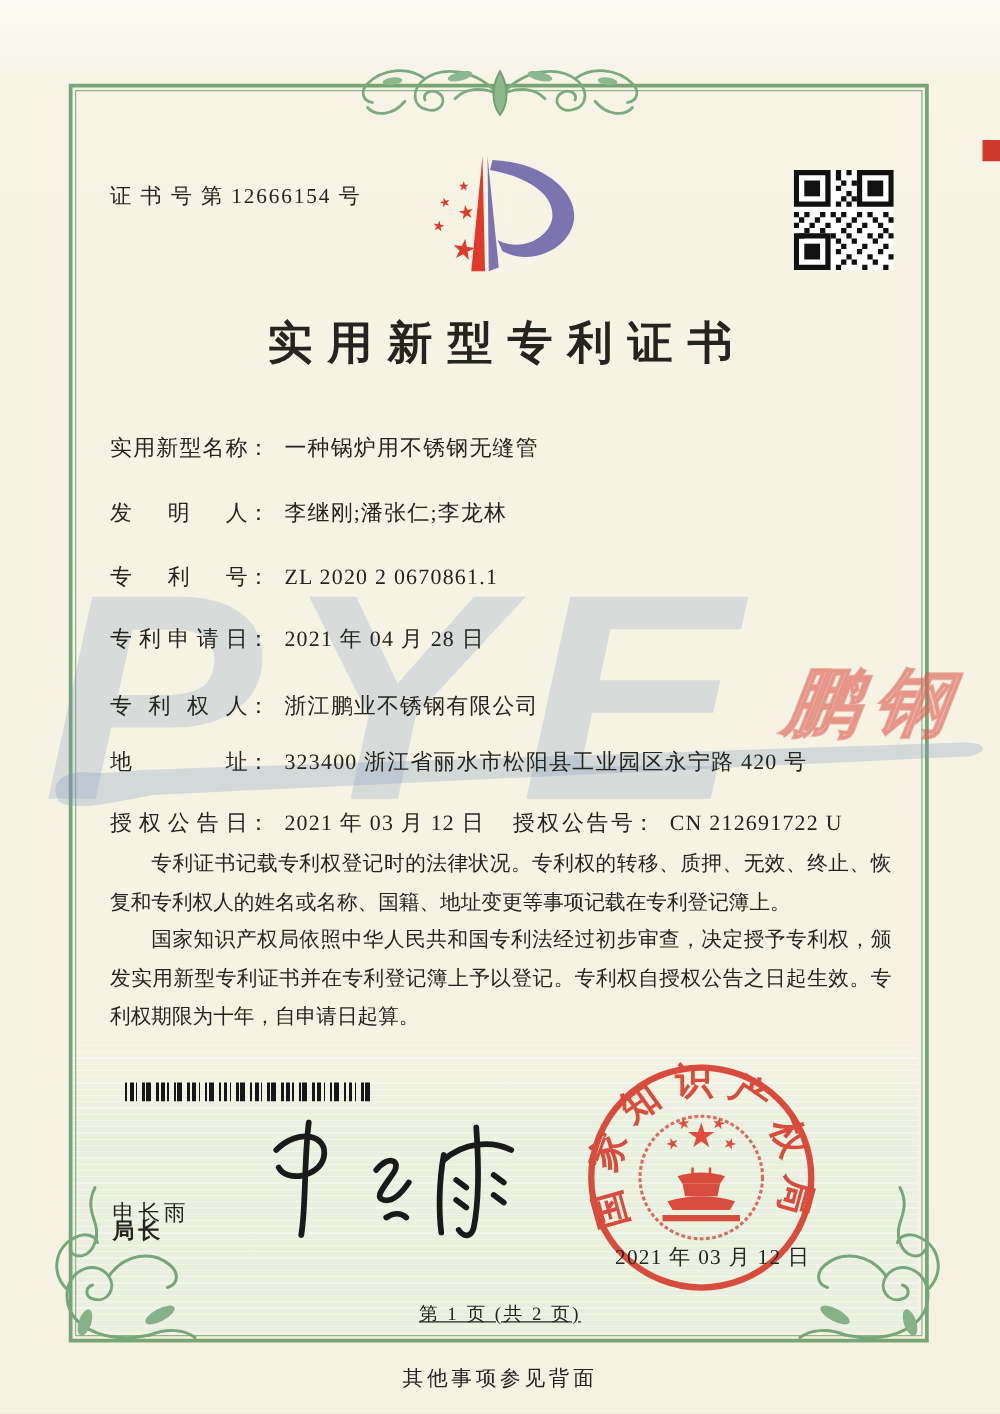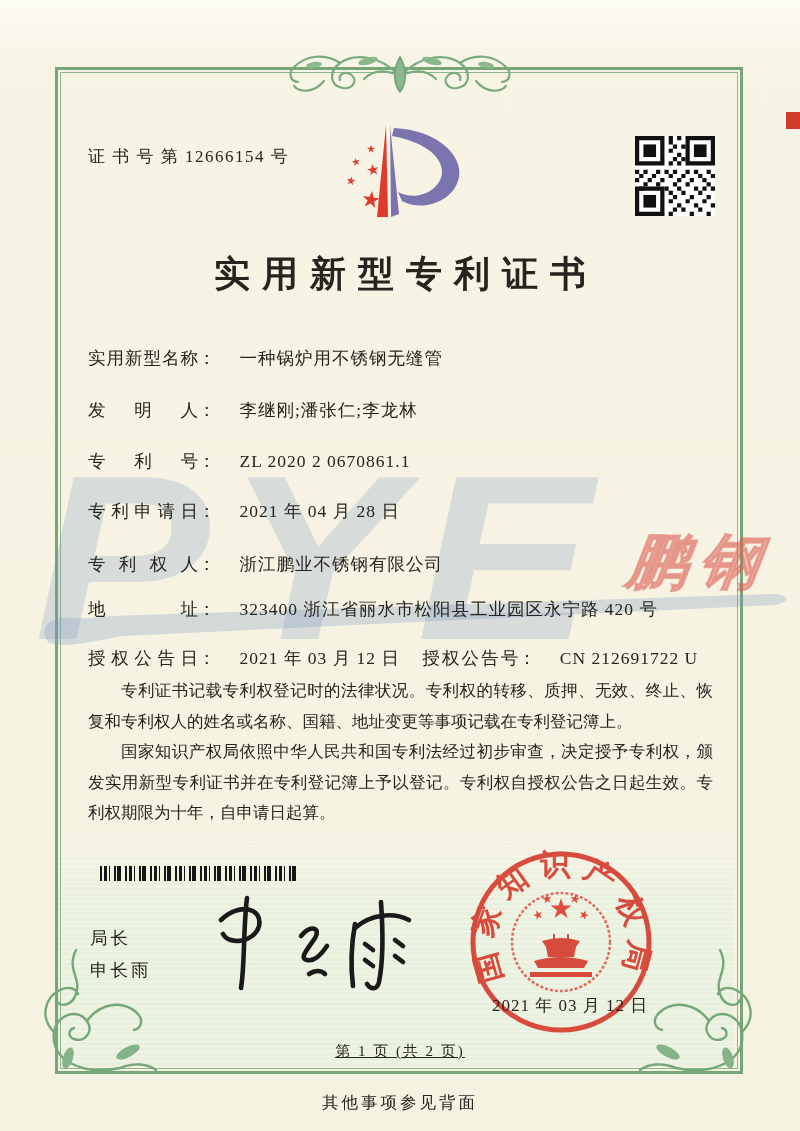--- a/index.html
+++ b/index.html
@@ -27,31 +27,31 @@
   .z5{z-index:5;}
   .cert-no{left:88px;top:125px;font-size:17px;letter-spacing:1.5px;margin-top:20px;}
   .logo{left:336px;top:112px;width:130px;height:122px;}
   .qr{left:635px;top:136px;width:80px;height:80px;}
   .red-mark{left:786px;top:112px;width:14px;height:17px;background:#cf3a2c;}
   .title{left:0;right:0;top:250px;text-align:center;font-size:36px;font-weight:bold;
         letter-spacing:12px;text-indent:12px;}
   .field-row{left:88px;font-size:17.5px;white-space:nowrap;}
   .flabel{display:inline-block;width:110px;text-align:justify;text-align-last:justify;}
   .flabel2{display:inline-block;width:96px;text-align:justify;text-align-last:justify;margin-left:18px;font-family:Liberation Serif, serif;}
-  .fvalue{margin-left:24px;letter-spacing:1px;}
+  .fvalue{margin-left:12px;letter-spacing:1px;}
   .body-text{left:88px;width:625px;top:676px;font-size:16.5px;line-height:30.5px;text-align:justify;}
   .body-text p{margin:0;text-indent:2em;}
   .barcode{left:100px;top:866px;width:200px;height:15px;
         background:repeating-linear-gradient(90deg,
           #161616 0 2px,transparent 2px 4px,
           #161616 4px 7px,transparent 7px 9px,
           #161616 9px 10px,transparent 10px 14px,
           #161616 14px 16px,transparent 16px 17px,
           #161616 17px 21px,transparent 21px 25px);}
-  .signer-title{left:90px;top:926px;font-size:17.5px;letter-spacing:3px;}
+  .signer-title{left:90px;top:972px;font-size:17.5px;letter-spacing:3px;font-weight:bold;}
   .signer-name{left:90px;top:958px;font-size:17.5px;letter-spacing:3px;}
   .signature{left:205px;top:886px;}
   .seal{left:468px;top:849px;width:186px;height:186px;z-index:6;}
   .seal-date{left:492px;top:994px;font-size:17px;letter-spacing:1px;z-index:7;}
   .page-info{left:0;right:0;top:1042px;text-align:center;font-size:15px;letter-spacing:2px;text-decoration:underline;}
   .footer-note{left:0;right:0;top:1092px;text-align:center;font-size:16.5px;letter-spacing:3px;}
   .orn{z-index:4;pointer-events:none;}
 </style>
 </head>
 <body>

